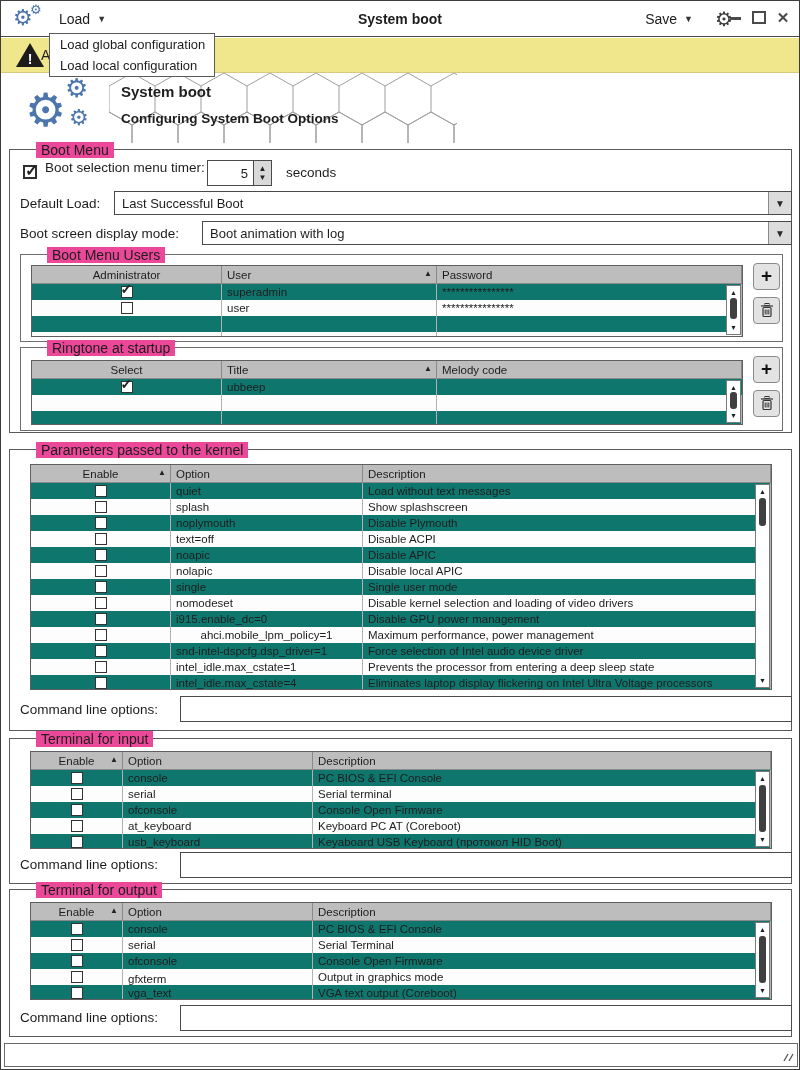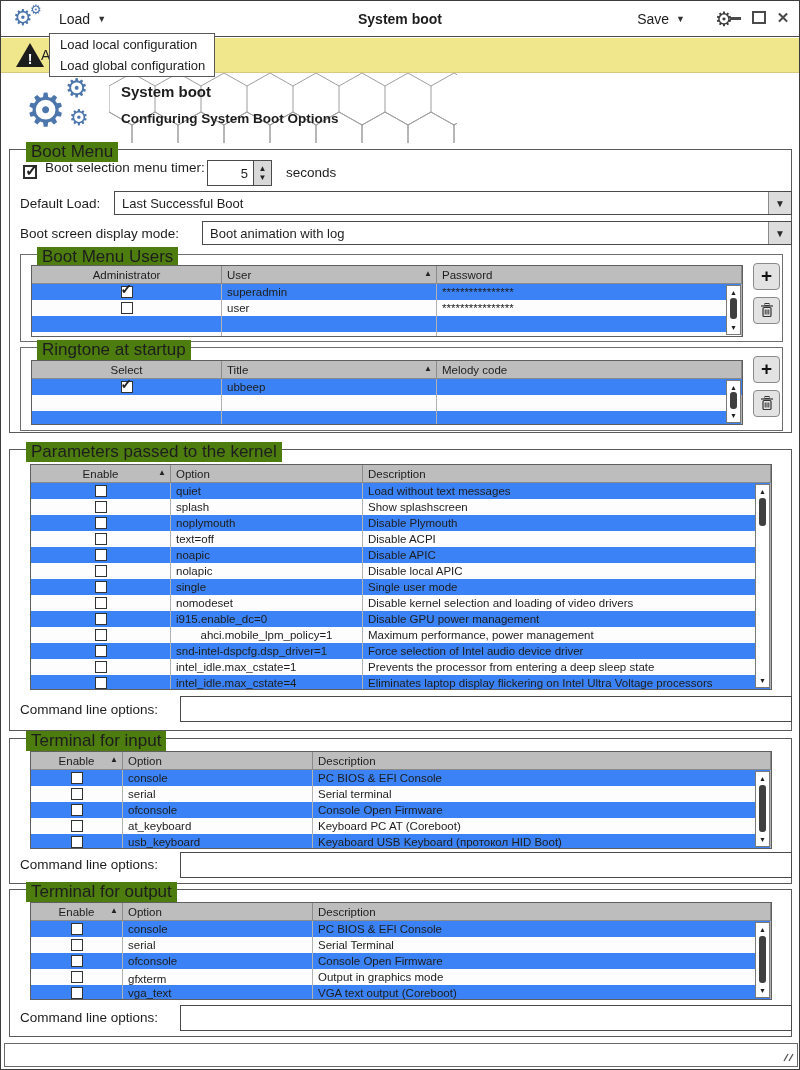--- a/index.html
+++ b/index.html
@@ -7,21 +7,21 @@
   body{font-family:"Liberation Sans",sans-serif;color:#1d1d1d}
   #win{position:relative;width:800px;height:1070px;background:#fff;border:1px solid #3c3c3c;overflow:hidden}
 
   
   .titlebar{position:absolute;left:0;top:0;width:100%;height:36px;background:#fff;border-bottom:1px solid #4a4a4a}
   .logo-gears{position:absolute;left:12px;top:2px;width:40px;height:32px;color:#4a74ab}
   .logo-gears .g-big{position:absolute;left:0;top:4px;font-size:22px;line-height:22px}
   .logo-gears .g-sm{position:absolute;left:17px;top:0;font-size:13px;line-height:13px}
   .menubtn{position:absolute;top:0;height:36px;display:flex;align-items:center;gap:7px;font-size:14px;cursor:default}
   #menu-load{left:58px}
-  #menu-save{right:114px}
+  #menu-save{right:106px}
   .dd-arrow{font-size:9px;color:#333}
   .title-center{position:absolute;left:200px;right:200px;top:0;height:36px;display:flex;align-items:center;justify-content:center;font-weight:bold;font-size:14px}
   .settings-gear{position:absolute;right:66px;top:7px;font-size:20px;line-height:22px;color:#3c3c3c}
   .winbtns{position:absolute;right:8px;top:8px;display:flex;align-items:center;gap:8px}
   .wb{width:16px;height:16px;display:flex;align-items:center;justify-content:center}
   .min-bar{width:11px;height:3px;background:#4a4a4a;margin-top:3px}
   .max-shape{position:relative;width:14px;height:13px}
   .max-shape::after{content:"";position:absolute;right:0;top:0;width:10px;height:9px;border:2px solid #4a4a4a}
   .max-shape::before{content:"";position:absolute;left:0;bottom:0;width:10px;height:9px;border:2px solid #4a4a4a;background:#fff;z-index:1}
   .close-x{font-size:15px;font-weight:bold;color:#4a4a4a;line-height:15px}
@@ -40,42 +40,42 @@
   .hexes{position:absolute;left:108px;top:0}
   .banner-logo{position:absolute;left:24px;top:2px;width:84px;height:66px;color:#4d76ad}
   .banner-logo .b1{position:absolute;left:0;top:12px;font-size:46px;line-height:46px}
   .banner-logo .b2{position:absolute;left:40px;top:0;font-size:26px;line-height:26px}
   .banner-logo .b3{position:absolute;left:44px;top:32px;font-size:22px;line-height:22px}
   .banner-title{position:absolute;left:120px;top:10px;font-size:15px;font-weight:bold}
   .banner-sub{position:absolute;left:120px;top:38px;font-size:13.5px;font-weight:bold}
 
   
   .group{position:absolute;border:1px solid #5a5a5a;background:#fff}
-  .group>.legend{position:absolute;top:-8px;left:16px;background:#4d7c0f;padding:0 5px;font-size:17px;white-space:nowrap}
+  .group>.legend{position:absolute;top:-8px;left:26px;background:#ec4899;padding:0 5px;font-size:14px;white-space:nowrap}
   .group.inner{border-color:#6e6e6e}
 
   
   .lbl{position:absolute;font-size:13.5px;white-space:nowrap}
   .cbx{position:absolute;width:14px;height:14px;border:2px solid #2e2e2e;background:#fff}
   .cbx.on::after{content:"\2713";position:absolute;left:0px;top:-6px;font-size:16px;font-weight:bold;color:#222}
   .spin{position:absolute;display:flex;height:26px}
   .spin .sp-val{width:46px;height:26px;border:1px solid #4a4a4a;border-right:none;background:#fff;font-size:13px;display:flex;align-items:center;justify-content:flex-end;padding-right:5px}
   .spin .sp-btn{width:19px;height:26px;border:1px solid #4a4a4a;background:#d9d9d9;display:flex;flex-direction:column;align-items:center;justify-content:center;gap:1px}
   .spin .sp-btn span{font-size:8px;line-height:8px;color:#222}
   .combo{position:absolute;height:24px;border:1px solid #4a4a4a;background:#fff;display:flex}
   .combo .co-text{flex:1;display:flex;align-items:center;padding:0 7px;font-size:13px;white-space:nowrap;overflow:hidden}
   .combo .co-btn{width:23px;border-left:1px solid #8a8a8a;background:#dcdcdc;display:flex;align-items:center;justify-content:center}
   .combo .co-btn span{font-size:10px;color:#2a2a2a}
   .textinput{position:absolute;height:26px;border:1px solid #4a4a4a;background:#fff;font-size:13px;padding:0 6px;font-family:"Liberation Sans",sans-serif}
 
   
   .tablebox{position:absolute;border:1px solid #5f5f5f;background:#fff;overflow:hidden;display:flex;flex-direction:column}
   .trow{display:flex;height:16px;flex:none}
   .trow.thead{height:18px;background:#bdbdbd;border-bottom:1px solid #8a8a8a}
-  .trow.odd{background:#3b82f6}
+  .trow.odd{background:#0f766e}
   .trow.even{background:#fdfdfd}
   .tcell{position:relative;display:flex;align-items:center;padding:0 5px;font-size:11.5px;white-space:nowrap;overflow:hidden;border-right:1px solid #b2b2b2;flex:none}
   .thead .tcell{border-right:1px solid #8a8a8a;font-size:11.5px}
   .tcell.flex1{flex:1}
   .tcell.c0{justify-content:center}
   .sortarrow{position:absolute;right:4px;top:3px;font-size:8px;color:#222}
   .cb{position:relative;width:12px;height:12px;border:1.5px solid #333;background:#fff;display:inline-block}
   .cb.on::after{content:"\2713";position:absolute;left:-1px;top:-6px;font-size:14px;font-weight:bold;color:#222}
   
   .sbar{position:absolute;right:1px;top:19px;bottom:1px;width:15px;background:#fff;border:1px solid #7a7a7a;z-index:5}
@@ -129,22 +129,22 @@
 
   <div class="warnbar">
     <svg class="warn-icon" width="30" height="27" viewBox="0 0 30 27">
       <path d="M15 1 L29 25 L1 25 Z" fill="#1c1c1c"></path>
       <text x="15" y="22" text-anchor="middle" font-size="14" font-weight="bold" fill="#fff">!</text>
     </svg>
     <span class="warn-text">A</span>
   </div>
 
   <div class="menu-popup">
+    <div class="menu-item">Load global configuration</div>
     <div class="menu-item">Load local configuration</div>
-    <div class="menu-item">Load global configuration</div>
   </div>
 
   <div class="banner">
     <svg class="hexes" width="348" height="70">
       <defs>
         <pattern id="hx" width="46" height="78" patternUnits="userSpaceOnUse">
           <path d="M23 0 L46 13 L46 39 L23 52 L0 39 L0 13 Z" fill="none" stroke="#7d7d7d" stroke-width="1"></path>
           <path d="M46 39 L69 52 L69 78 L46 91 L23 78 L23 52 Z" fill="none" stroke="#7d7d7d" stroke-width="1"></path>
           <path d="M0 39 L23 52 L23 78 L0 91 L-23 78 L-23 52 Z" fill="none" stroke="#7d7d7d" stroke-width="1"></path>
         </pattern>

